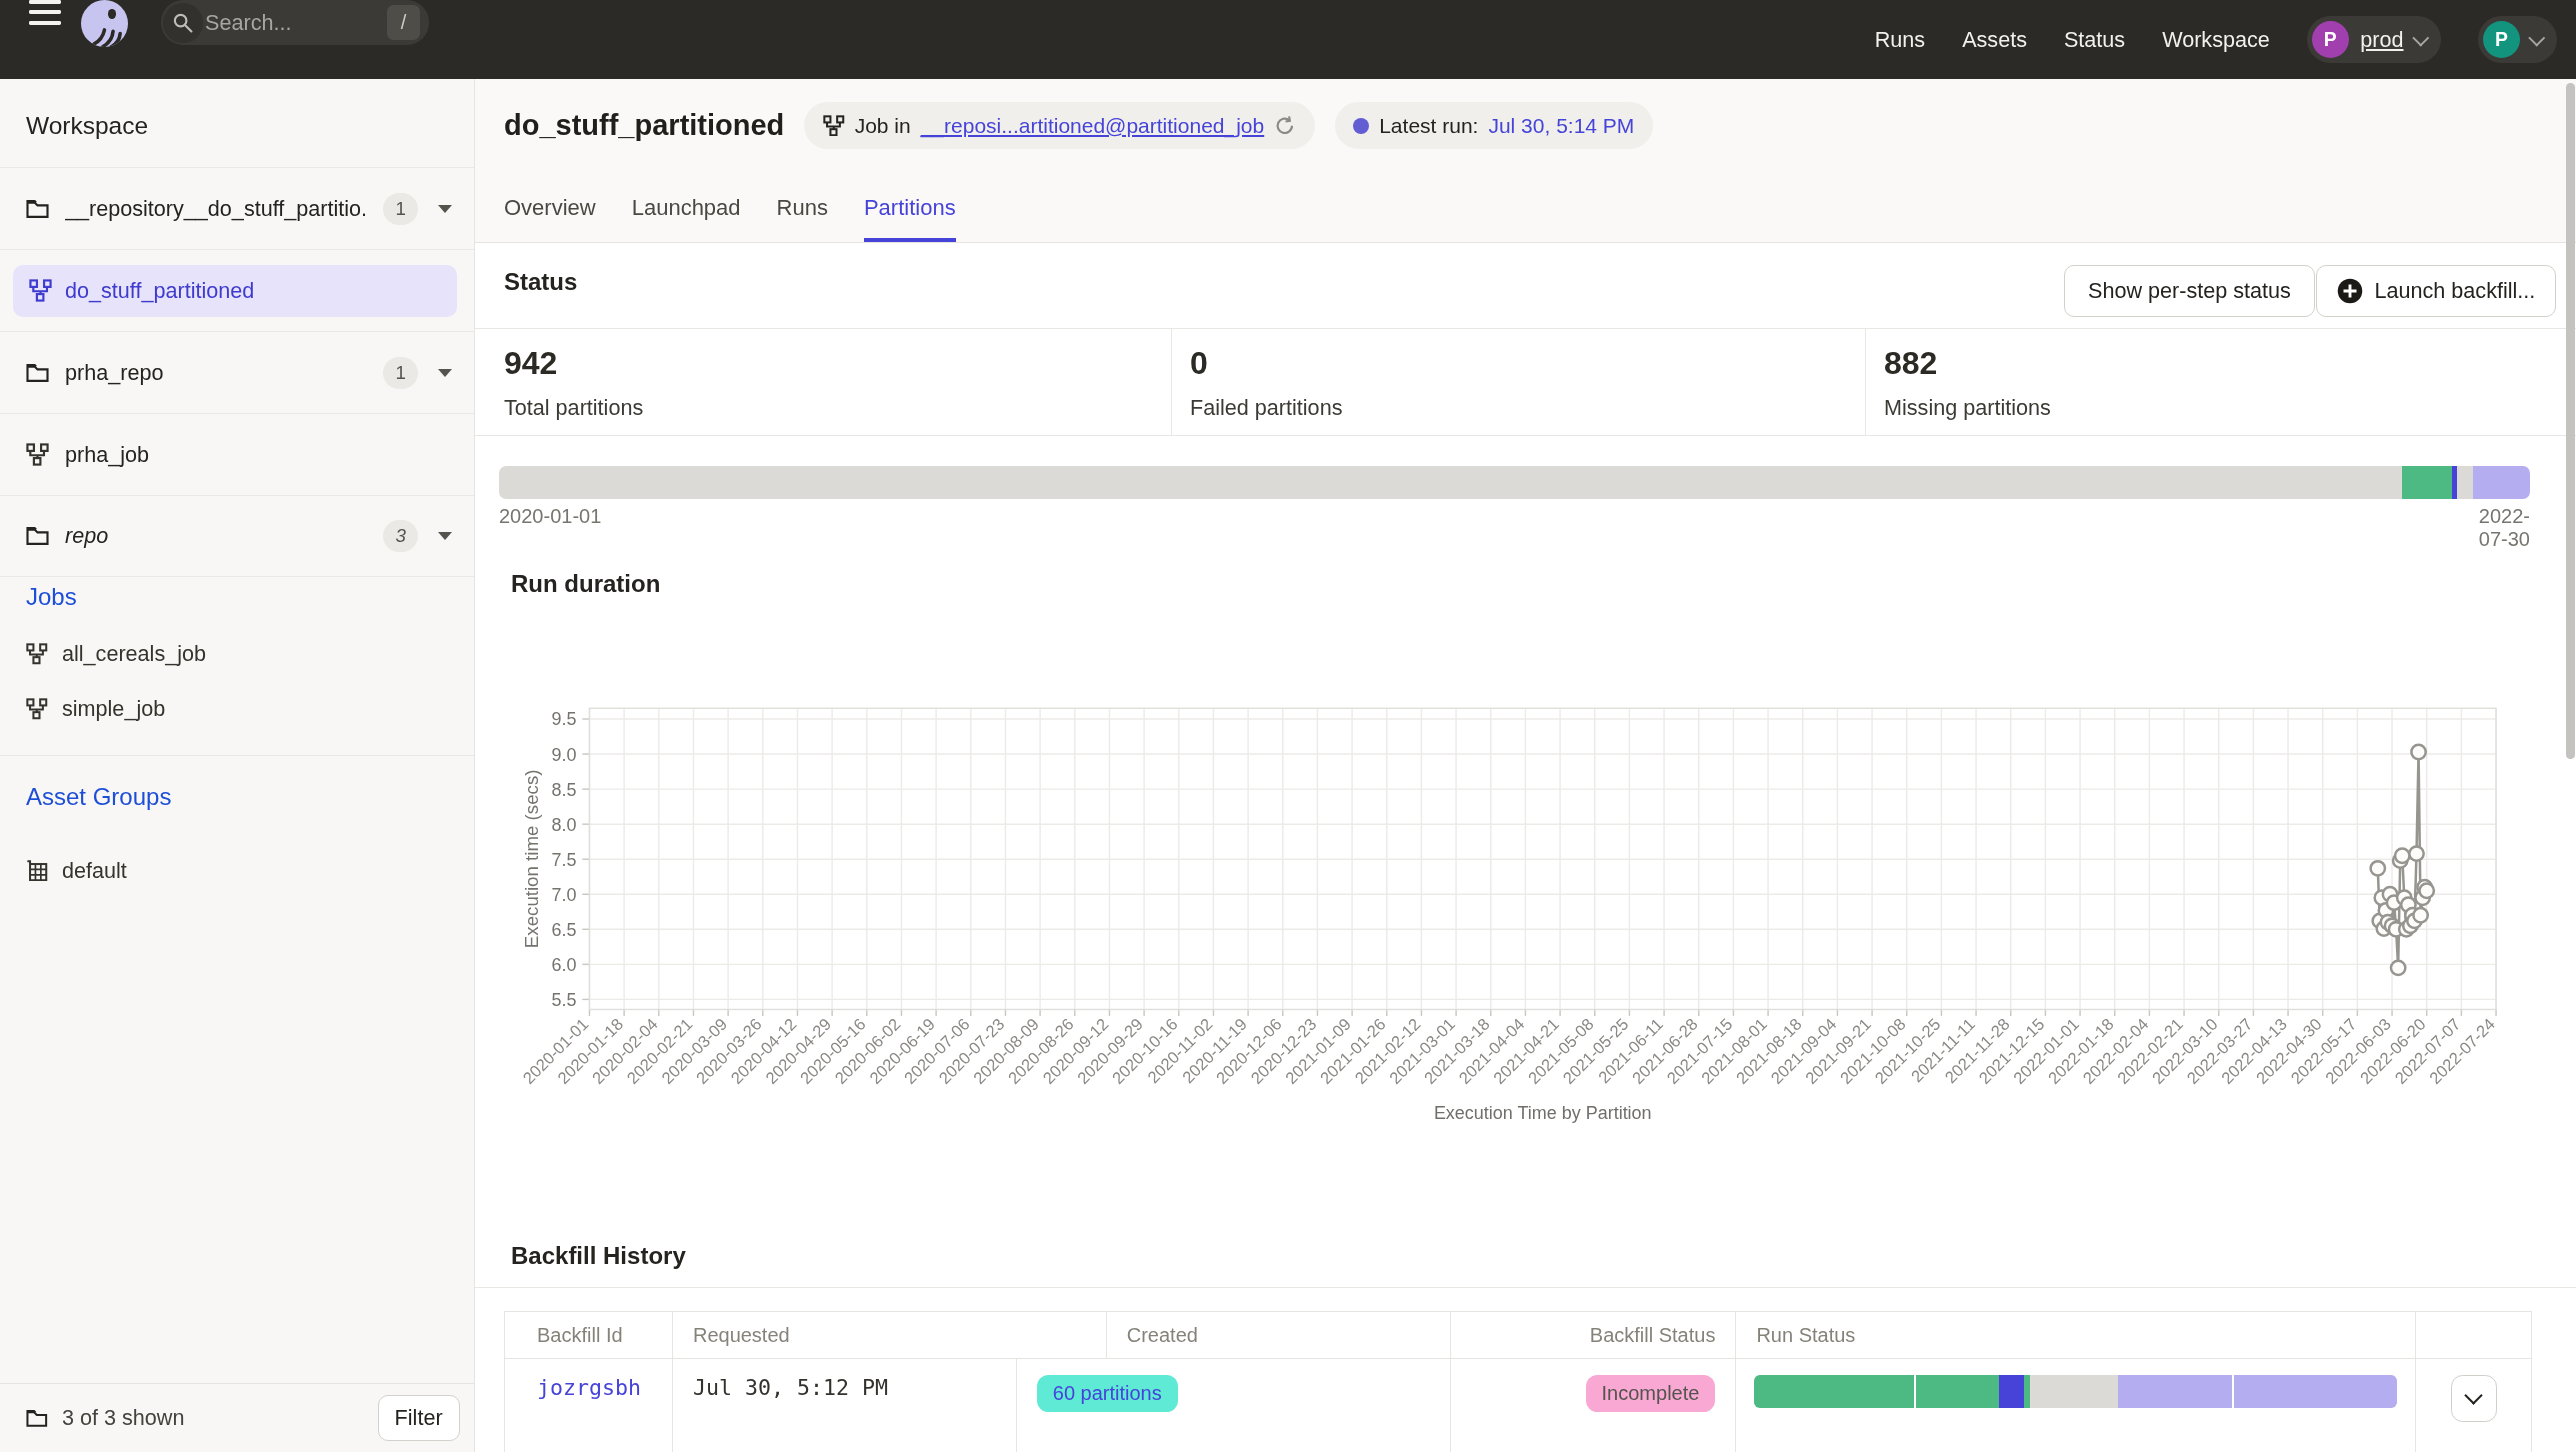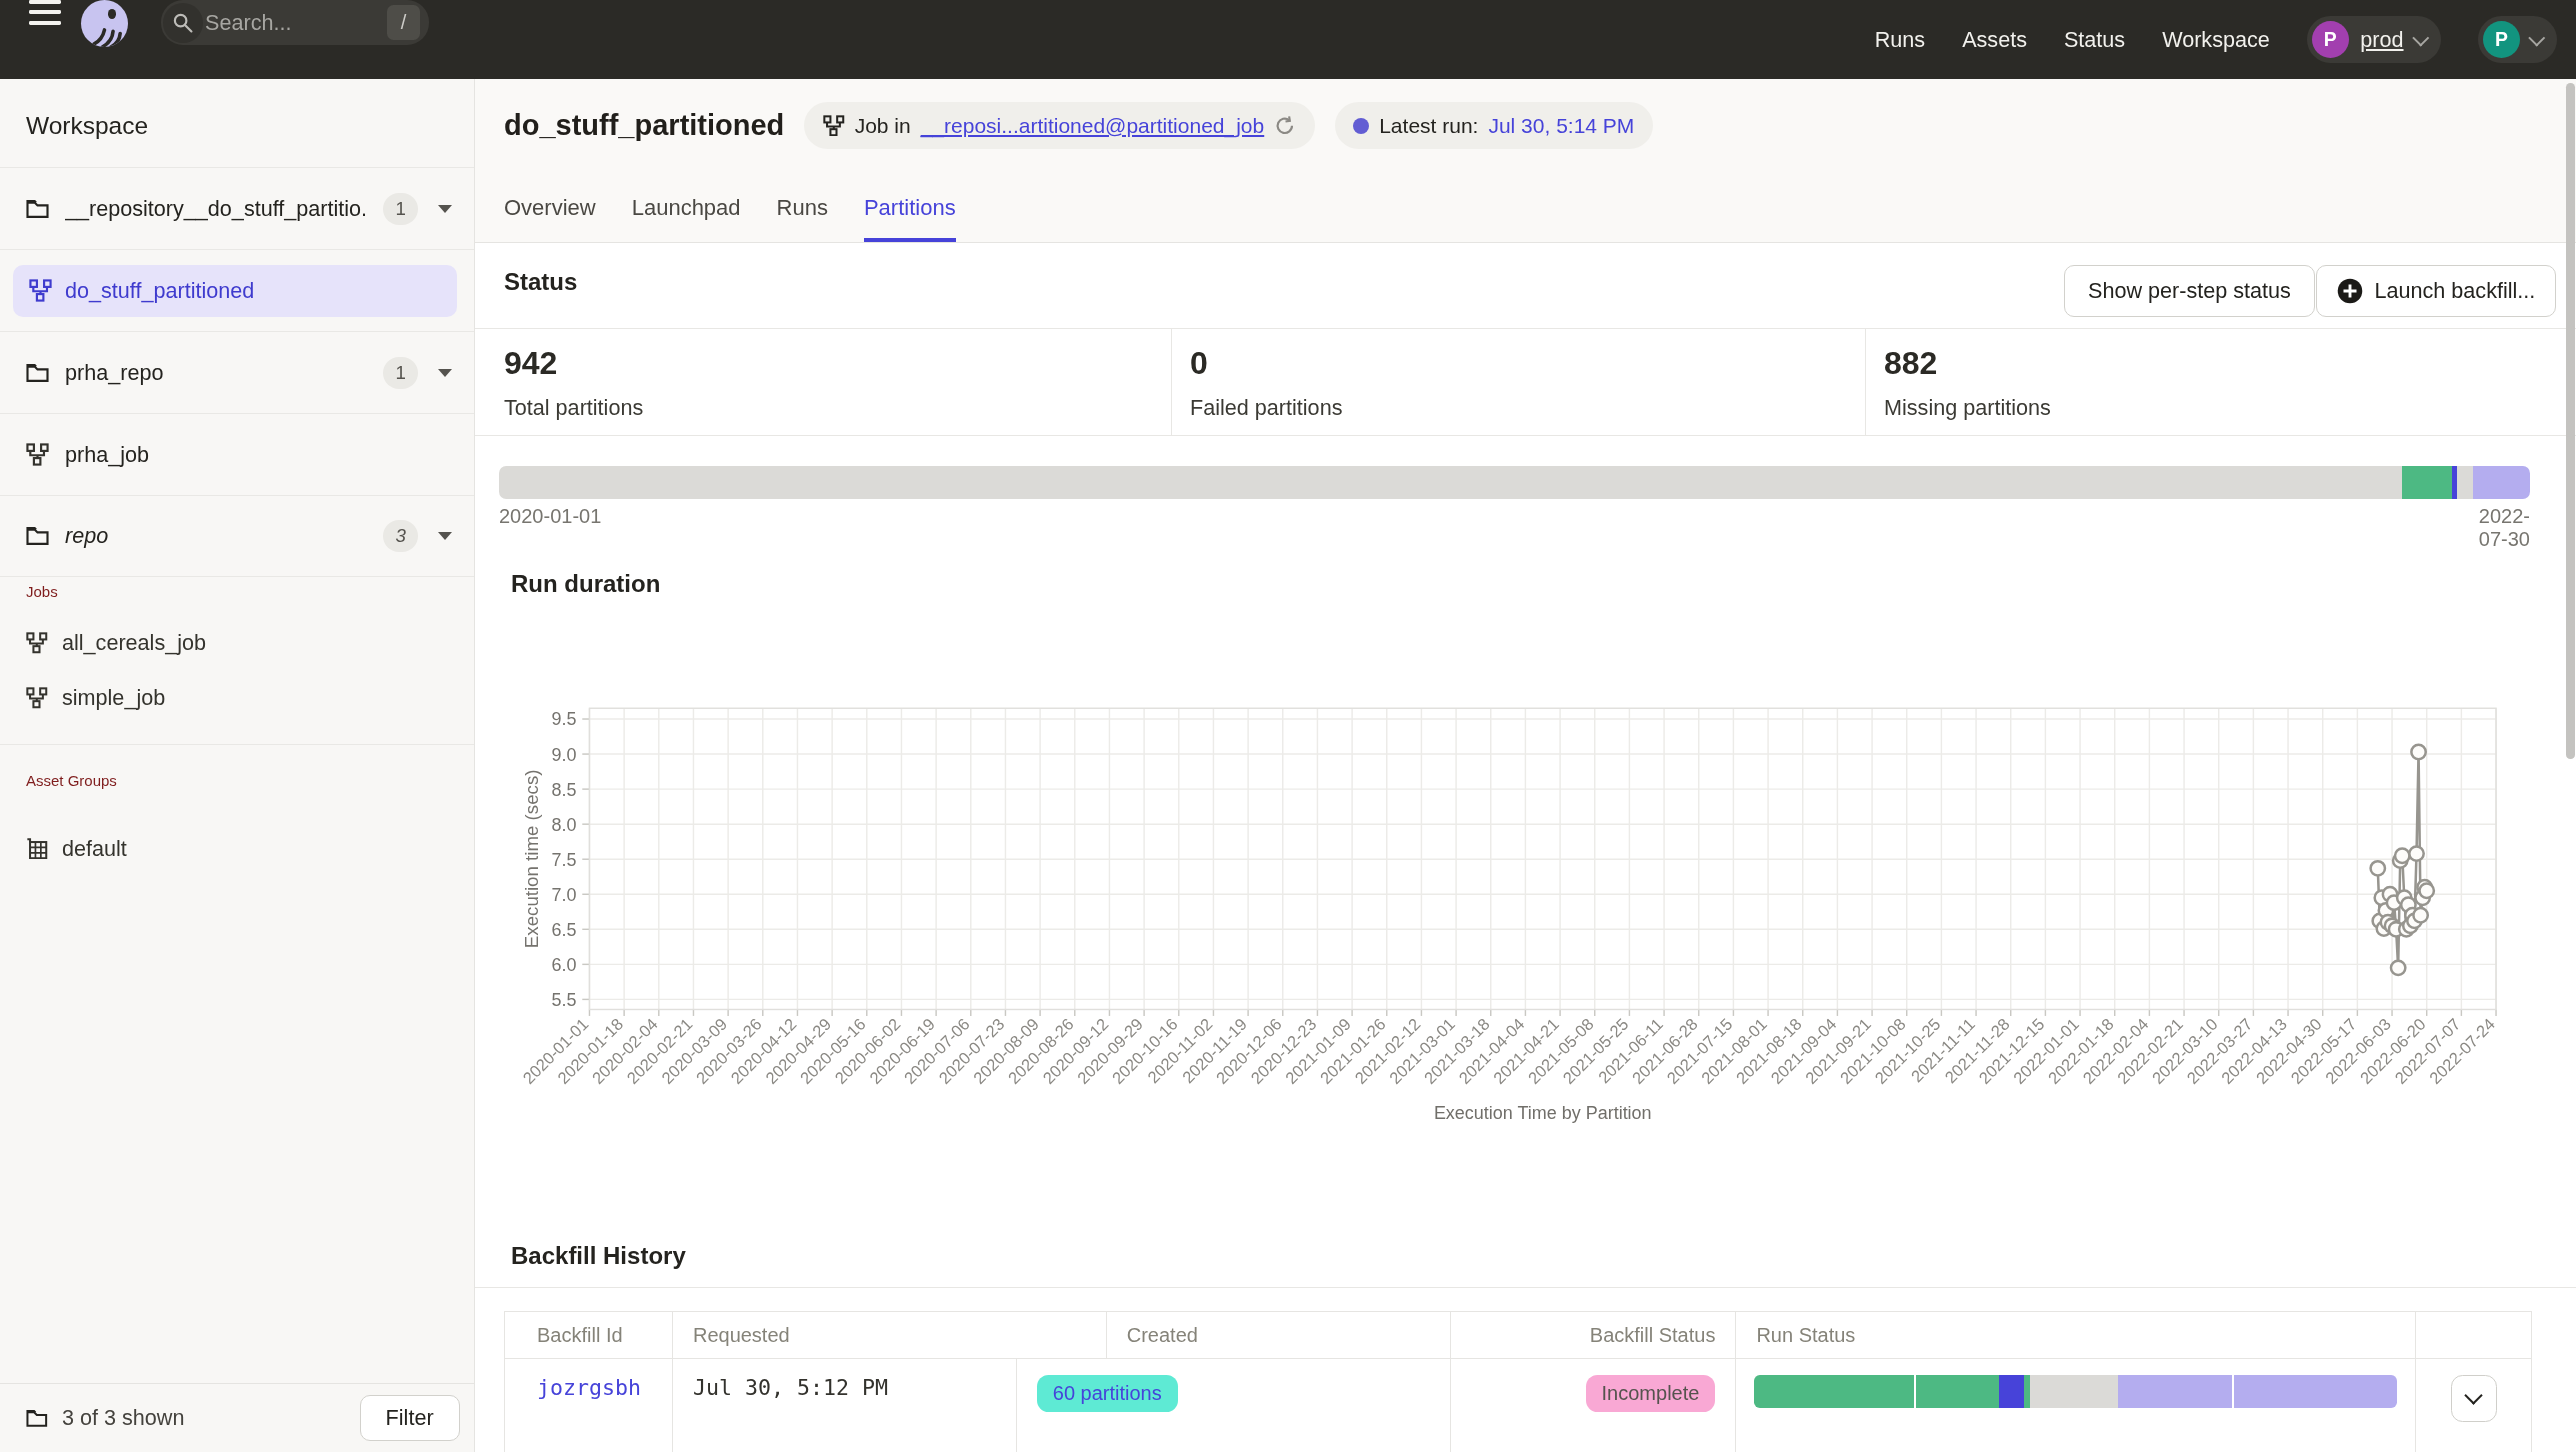--- a/index.html
+++ b/index.html
@@ -42,21 +42,21 @@
   .repo-row:last-child { border-bottom:0.7px solid #E9E8E5;font-style:italic; }
   .repo-row .lbl { font-size:21.6px; color:#24231F; white-space:nowrap; overflow:hidden; flex:1; }
   .count-pill { min-width:35px; height:32px; border-radius:16px; background:#EAE9E5; color:#55534E;
     font-size:18.7px; display:flex; align-items:center; justify-content:center; padding:0 8.6px; }
   .tri-dn { width:0; height:0; border-left:7.2px solid transparent; border-right:7.2px solid transparent;
     border-top:8.6px solid #55534E; margin-left:4.3px; cursor:pointer; }
   .sel-row { height:82px; display:flex; align-items:center; padding:0 17.3px 0 13px; }
   .sel-card { flex:1; height:52px; background:#E6E3FA; border-radius:10px; display:flex; align-items:center;
     gap:13px; padding:0 16px; cursor:pointer; }
   .sel-card .lbl { font-size:21.6px; color:#3F3BCE; }
-  .side-section-label { font-size:15px; color:#7f1d1d; margin:0 0 0 26px; }
+  .side-section-label { font-size:24px; color:#1d4ed8; margin:0 0 0 26px; }
   .side-item { display:flex; align-items:center; gap:14.4px; margin-left:26px; cursor:pointer; }
   .side-item .lbl { font-size:21.6px; color:#34332D; }
   .side-divider { height:0.7px; background:#E9E8E5; width:100%; }
   .side-footer { position:absolute; left:0; bottom:0; width:100%; height:69px; border-top:0.7px solid #E5E4E1;
     display:flex; align-items:center; padding:0 14.4px 0 26px; gap:14.4px; }
   .side-footer .lbl { font-size:21.6px; color:#44423D; flex:1; }
   .btn { border:0.7px solid #D2D1CC; background:#FFFFFF; border-radius:10px; font-size:21.6px; color:#24231F;
     display:inline-flex; align-items:center; justify-content:center; gap:11.5px; cursor:pointer;
     font-family:"Liberation Sans",sans-serif; }
 
@@ -229,21 +229,21 @@
         </svg>
       <span class="lbl">default</span>
     </div>
   </div>
 
   <div class="side-footer">
     <svg width="21.6" height="18.7" viewBox="0 0 32 28">
         <path d="M2 5 h10 l4 4 h14 v16 h-28 z M2 5 v-2 h10 l2 2" fill="none" stroke="#24231F" stroke-width="3"></path>
       </svg>
     <span class="lbl">3 of 3 shown</span>
-    <button class="btn" style="height:46px; padding:0 25px">Filter</button>
+    <button class="btn" style="height:46px; padding:0 16px">Filter</button>
   </div>
 </aside>
 
 <section class="page-header">
   <div class="title-row">
     <h1 class="page-title">do_stuff_partitioned</h1>
     <div class="hpill">
       <svg width="21.6" height="21.6" viewBox="0 0 32 32">
           <rect x="2" y="2" width="9" height="9" fill="none" stroke="#24231F" stroke-width="3"></rect>
           <rect x="21" y="2" width="9" height="9" fill="none" stroke="#24231F" stroke-width="3"></rect>

